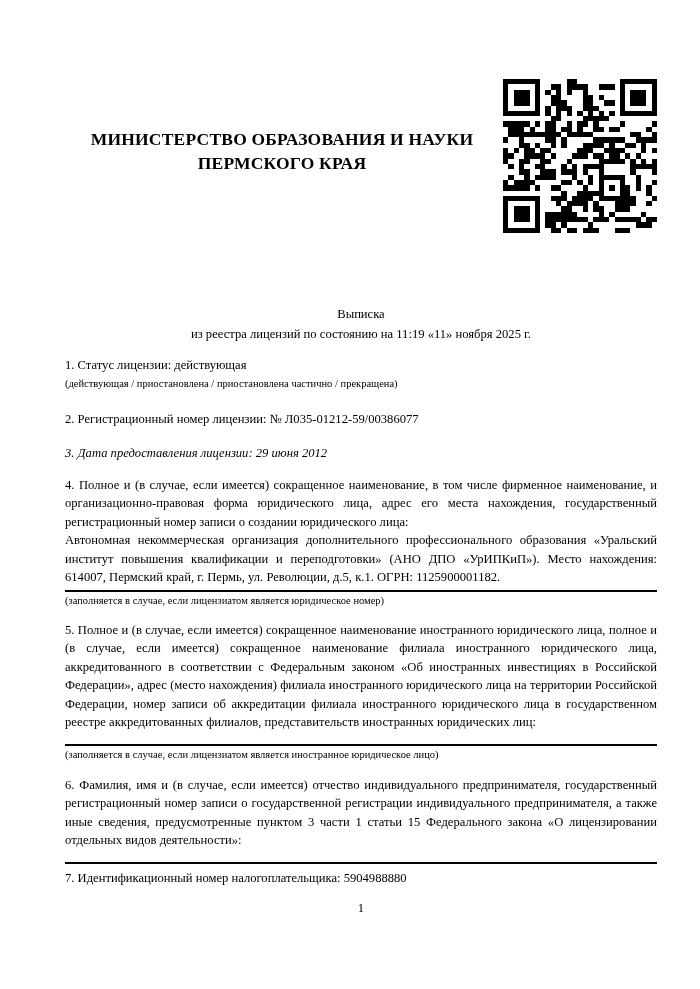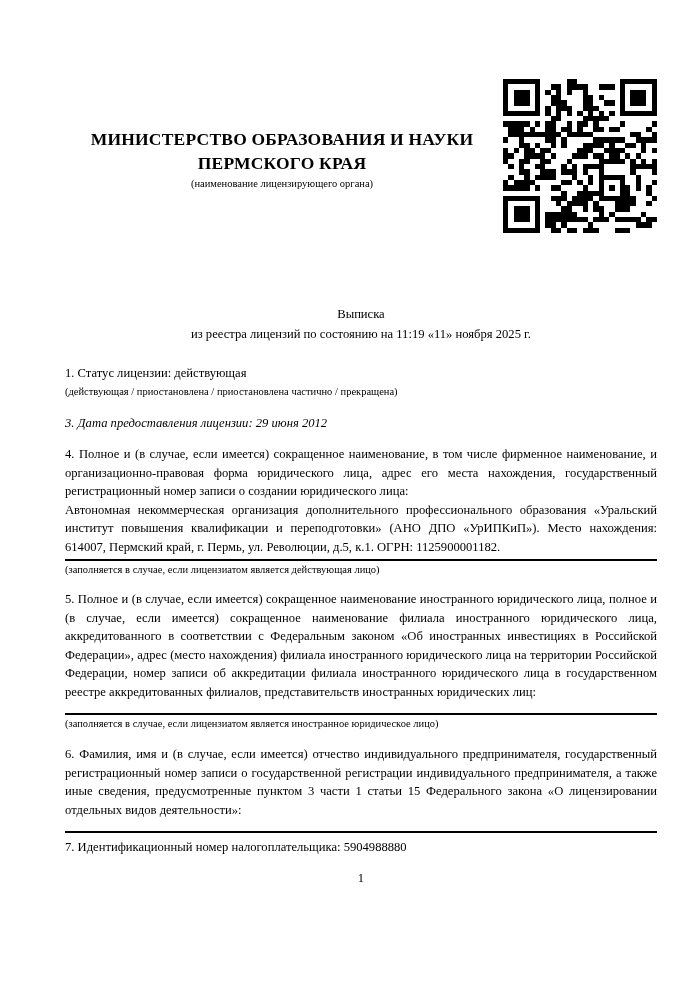--- a/index.html
+++ b/index.html
@@ -35,39 +35,38 @@
     margin-top: 52px; text-align: center;
     font-size: 12.6px; line-height: 20px;
   }
   .item { font-size: 12.6px; line-height: 18.5px; }
   .just { text-align: justify; text-align-last: left; }
   .sub-caption {
     text-align: left; font-size: 10.5px; line-height: 13px; margin-top: 2px;
   }
   .rule { height: 2px; background: #000; margin-top: 3px; }
   .rule-gap { margin-top: 12px; }
-  .item-1 { margin-top: 20px; }
+  .item-1 { margin-top: 12px; }
   .item-2 { margin-top: 20px; }
   .item-3 { margin-top: 16px; font-style: italic; }
   .item-4 { margin-top: 13px; }
   .item-5 { margin-top: 14px; }
   .item-6 { margin-top: 15px; }
   .item-7 { margin-top: 5px; }
   .page-number { margin-top: 14px; text-align: center; font-size: 12.6px; }
 </style>
 </head>
 <body>
 
 <div class="page">
 
   <div class="header">
     <div class="ministry">
       <div class="ministry-line">МИНИСТЕРСТВО ОБРАЗОВАНИЯ И НАУКИ</div>
       <div class="ministry-line">ПЕРМСКОГО КРАЯ</div>
-      <div class="ministry-caption">(наименование лицензирующего органа)</div>
     </div>
     <div class="qr" id="qr">
         <svg viewBox="0 0 29 29" shape-rendering="crispEdges" fill="#000000" xmlns="http://www.w3.org/2000/svg">
           <rect x="0" y="0" width="1" height="1"></rect>
           <rect x="1" y="0" width="1" height="1"></rect>
           <rect x="2" y="0" width="1" height="1"></rect>
           <rect x="3" y="0" width="1" height="1"></rect>
           <rect x="4" y="0" width="1" height="1"></rect>
           <rect x="5" y="0" width="1" height="1"></rect>
           <rect x="6" y="0" width="1" height="1"></rect>
@@ -491,28 +490,29 @@
   </div>
 
   <div class="doc-title">
     <div>Выписка</div>
     <div>из реестра лицензий по состоянию на 11:19 «11» ноября 2025 г.</div>
   </div>
 
   <div class="item item-1">1. Статус лицензии: действующая</div>
   <div class="sub-caption">(действующая / приостановлена / приостановлена частично / прекращена)</div>
 
+  <div class="item item-2">2. Регистрационный номер лицензии: № Л035-01212-59/00386077</div>
 
   <div class="item item-3">3. Дата предоставления лицензии: 29 июня 2012</div>
 
   <div class="item item-4">
     <div class="just">4. Полное и (в случае, если имеется) сокращенное наименование, в том числе фирменное наименование, и организационно-правовая форма юридического лица, адрес его места нахождения, государственный регистрационный номер записи о создании юридического лица:</div>
     <div class="just">Автономная некоммерческая организация дополнительного профессионального образования «Уральский институт повышения квалификации и переподготовки» (АНО ДПО «УрИПКиП»). Место нахождения: 614007, Пермский край, г. Пермь, ул. Революции, д.5, к.1. ОГРН: 1125900001182.</div>
     <div class="rule"></div>
-    <div class="sub-caption">(заполняется в случае, если лицензиатом является действующая лицо)</div>
+    <div class="sub-caption">(заполняется в случае, если лицензиатом является юридическое номер)</div>
   </div>
 
   <div class="item item-5">
     <div class="just">5. Полное и (в случае, если имеется) сокращенное наименование иностранного юридического лица, полное и (в случае, если имеется) сокращенное наименование филиала иностранного юридического лица, аккредитованного в соответствии с Федеральным законом «Об иностранных инвестициях в Российской Федерации», адрес (место нахождения) филиала иностранного юридического лица на территории Российской Федерации, номер записи об аккредитации филиала иностранного юридического лица в государственном реестре аккредитованных филиалов, представительств иностранных юридических лиц:</div>
     <div class="rule rule-gap"></div>
     <div class="sub-caption">(заполняется в случае, если лицензиатом является иностранное юридическое лицо)</div>
   </div>
 
   <div class="item item-6">
     <div class="just">6. Фамилия, имя и (в случае, если имеется) отчество индивидуального предпринимателя, государственный регистрационный номер записи о государственной регистрации индивидуального предпринимателя, а также иные сведения, предусмотренные пунктом 3 части 1 статьи 15 Федерального закона «О лицензировании отдельных видов деятельности»:</div>

